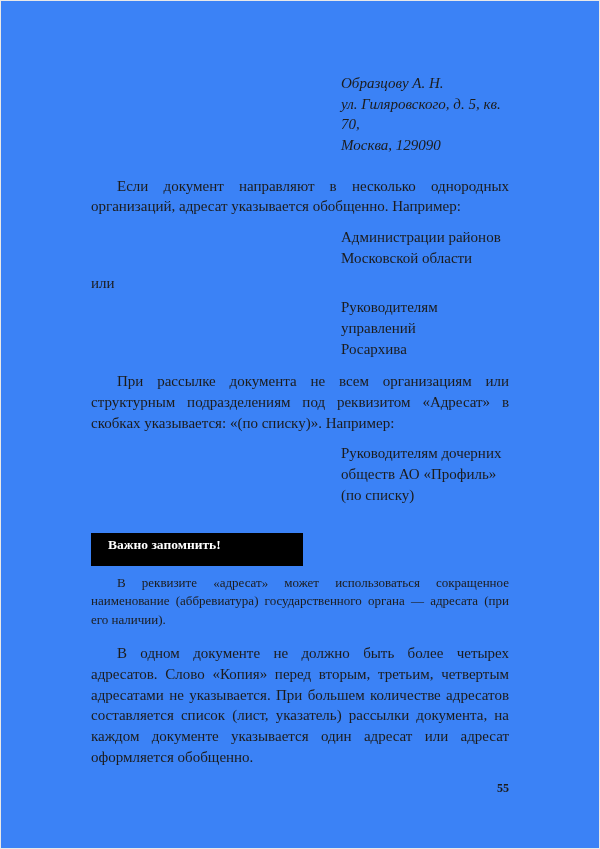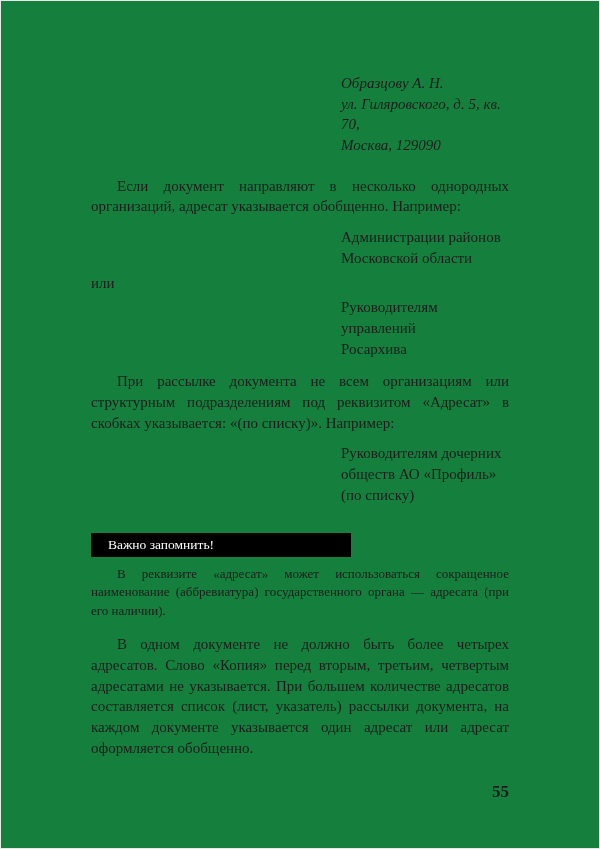--- a/index.html
+++ b/index.html
@@ -5,21 +5,21 @@
   html, body {
     margin: 0;
     padding: 0;
     background: #ffffff;
   }
   .page {
     position: relative;
     width: 600px;
     height: 849px;
     box-sizing: border-box;
-    background: #15803d;
+    background: #3b82f6;
     padding: 72px 90px 0 90px;
     font-family: "Liberation Serif", serif;
     font-size: 15px;
     line-height: 1.38;
     color: #1c1c1c;
     overflow: hidden;
     border: 1px solid #e8e8e8;
   }
   .address-block {
     margin-left: 250px;
@@ -38,41 +38,41 @@
     margin-left: 250px;
     margin: 4px 0 4px 250px;
   }
   .or-label {
     font-style: normal;
     margin: 0 0 2px 0;
   }
   .callout-bar {
     background: #000000;
     color: #ffffff;
-    font-weight: normal;
+    font-weight: bold;
     font-size: 13.5px;
     line-height: 1;
-    padding: 5px 10px 5px 17px;
-    width: 260px;
+    padding: 5px 10px 14px 17px;
+    width: 212px;
     box-sizing: border-box;
     margin: 16px 0 8px 0;
   }
   .note {
     font-size: 13px;
     line-height: 1.42;
     text-align: justify;
     text-indent: 26px;
     margin: 0 0 14px 0;
   }
   .page-number {
     position: absolute;
     top: 779px;
     right: 90px;
     font-weight: bold;
-    font-size: 17px;
+    font-size: 12px;
   }
   .gap-lg { height: 8px; }
 </style>
 </head>
 <body>
 
 <div class="page">
 
   <div class="address-block">
     <div>Образцову А. Н.</div>

